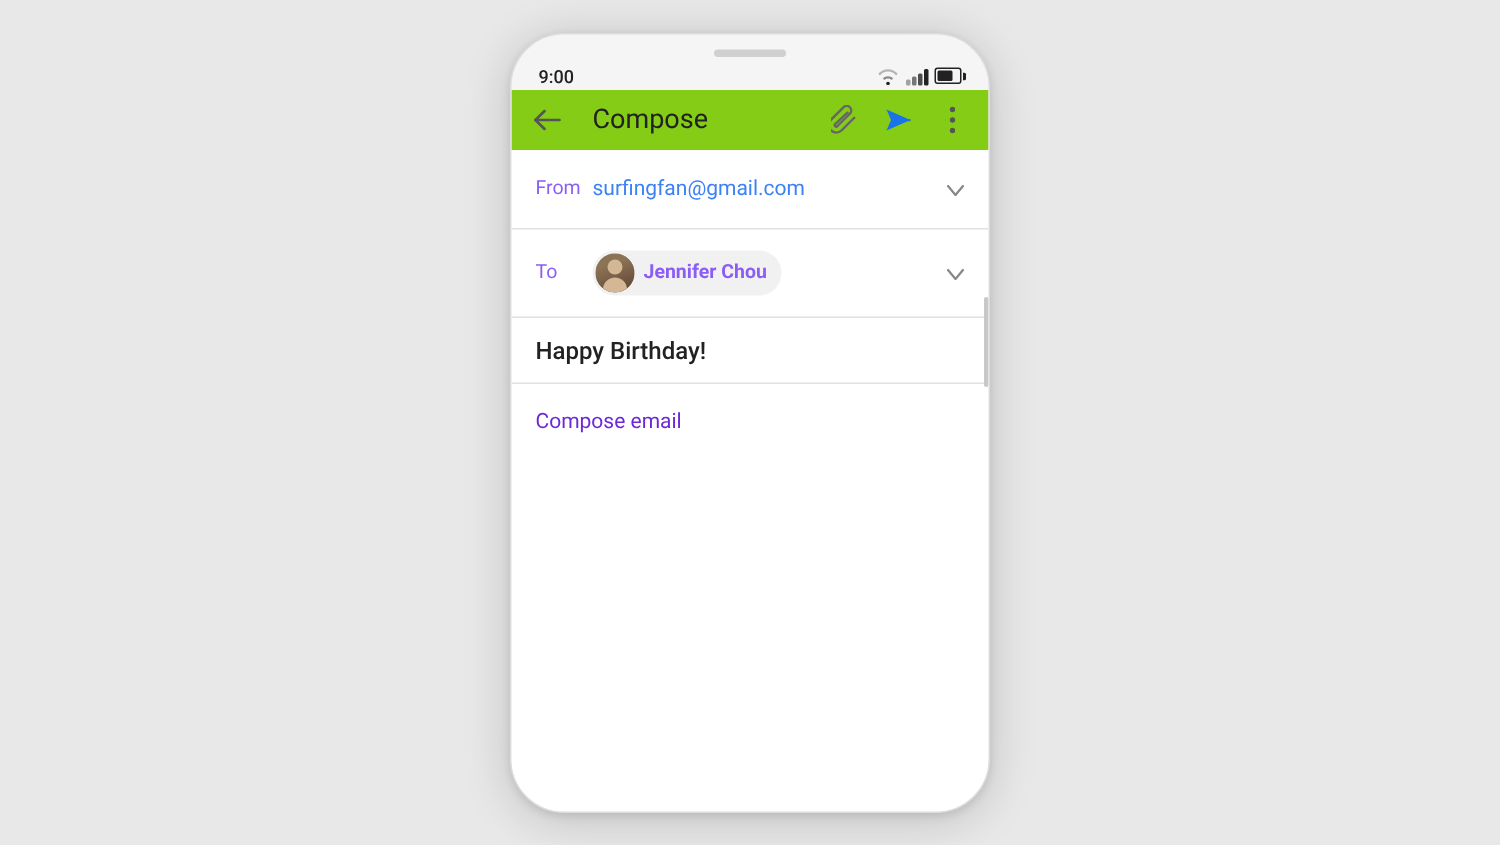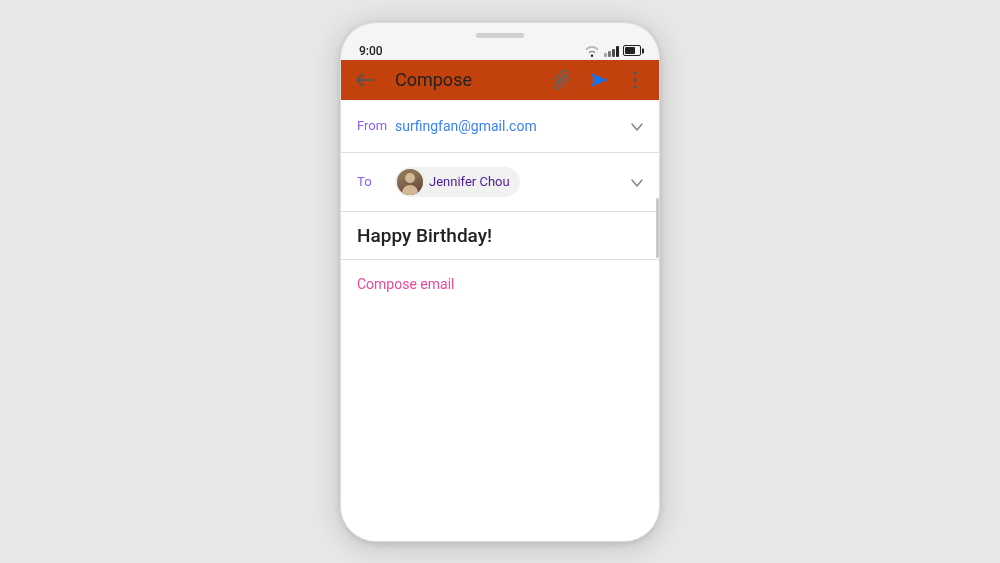--- a/index.html
+++ b/index.html
@@ -91,21 +91,21 @@
       background: #222;
       height: 100%;
       width: 70%;
       border-radius: 1px;
     }
 
     .app-bar {
       display: flex;
       align-items: center;
       padding: 6px 10px 6px 10px;
-      background: #c2410c;
+      background: #84cc16;
       gap: 8px;
     }
 
     .app-bar-title {
       font-size: 18px;
       color: #222;
       font-weight: 400;
       flex: 1;
       margin-left: 8px;
     }
@@ -214,43 +214,44 @@
       left: 50%;
       transform: translateX(-50%);
       width: 16px;
       height: 10px;
       background: #d4b896;
       border-radius: 8px 8px 0 0;
     }
 
     .chip-label {
       font-size: 13px;
-      color: #4c1d95;
+      color: #8b5cf6;
+      font-weight: bold;
     }
 
     .subject-row {
       padding: 12px 16px;
       border-top: 1px solid #e0e0e0;
       border-bottom: 1px solid #e0e0e0;
     }
 
     .subject-text {
-      font-size: 19px;
+      font-size: 16px;
       color: #222;
       font-weight: 500;
     }
 
     .body-row {
       padding: 14px 16px;
       flex: 1;
     }
 
     .body-placeholder {
       font-size: 14px;
-      color: #ec4899;
+      color: #6d28d9;
     }
 
     .scrollbar {
       position: absolute;
       right: 0;
       top: 155px;
       bottom: 20px;
       width: 4px;
     }
 

